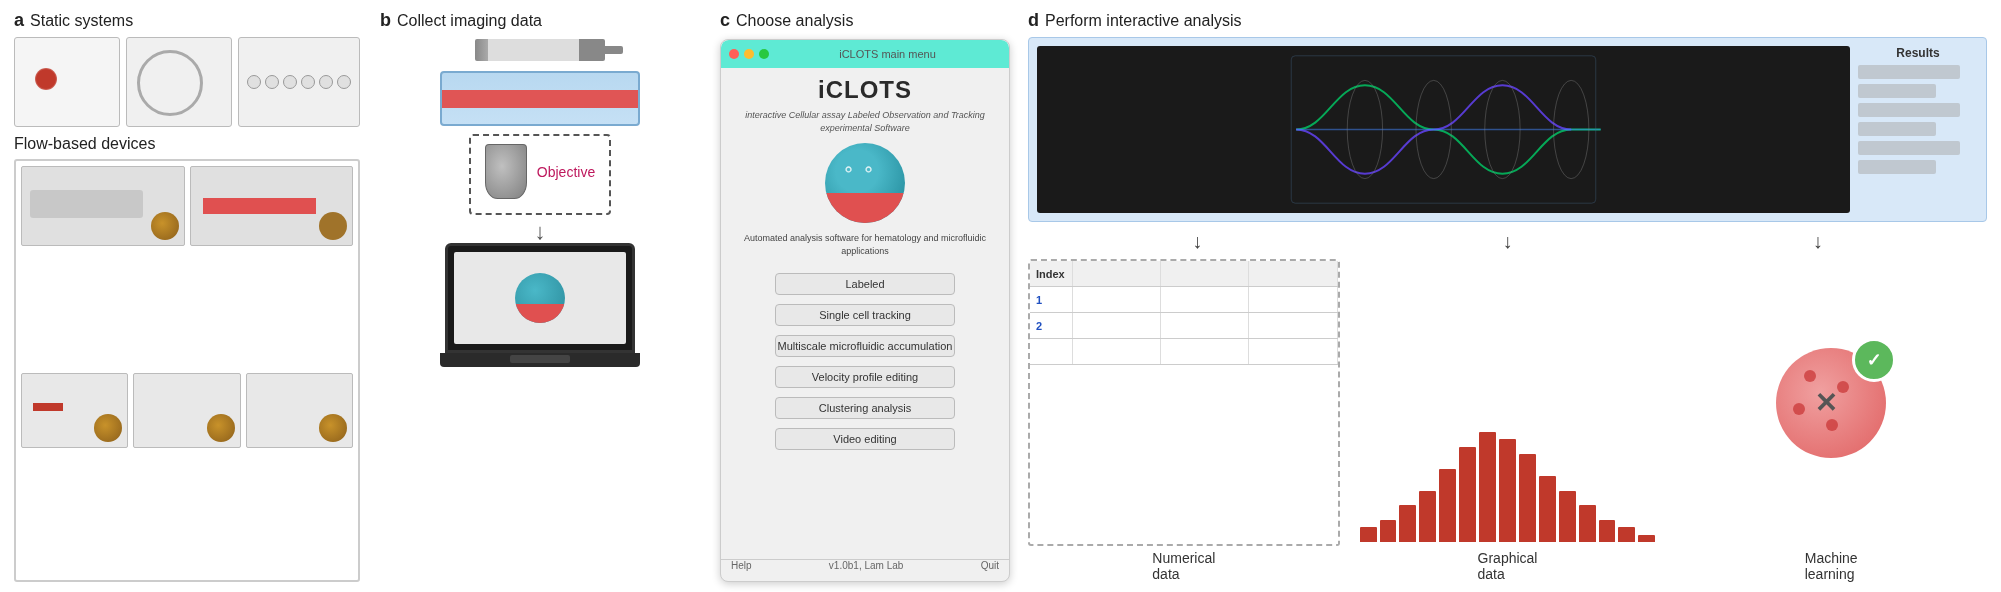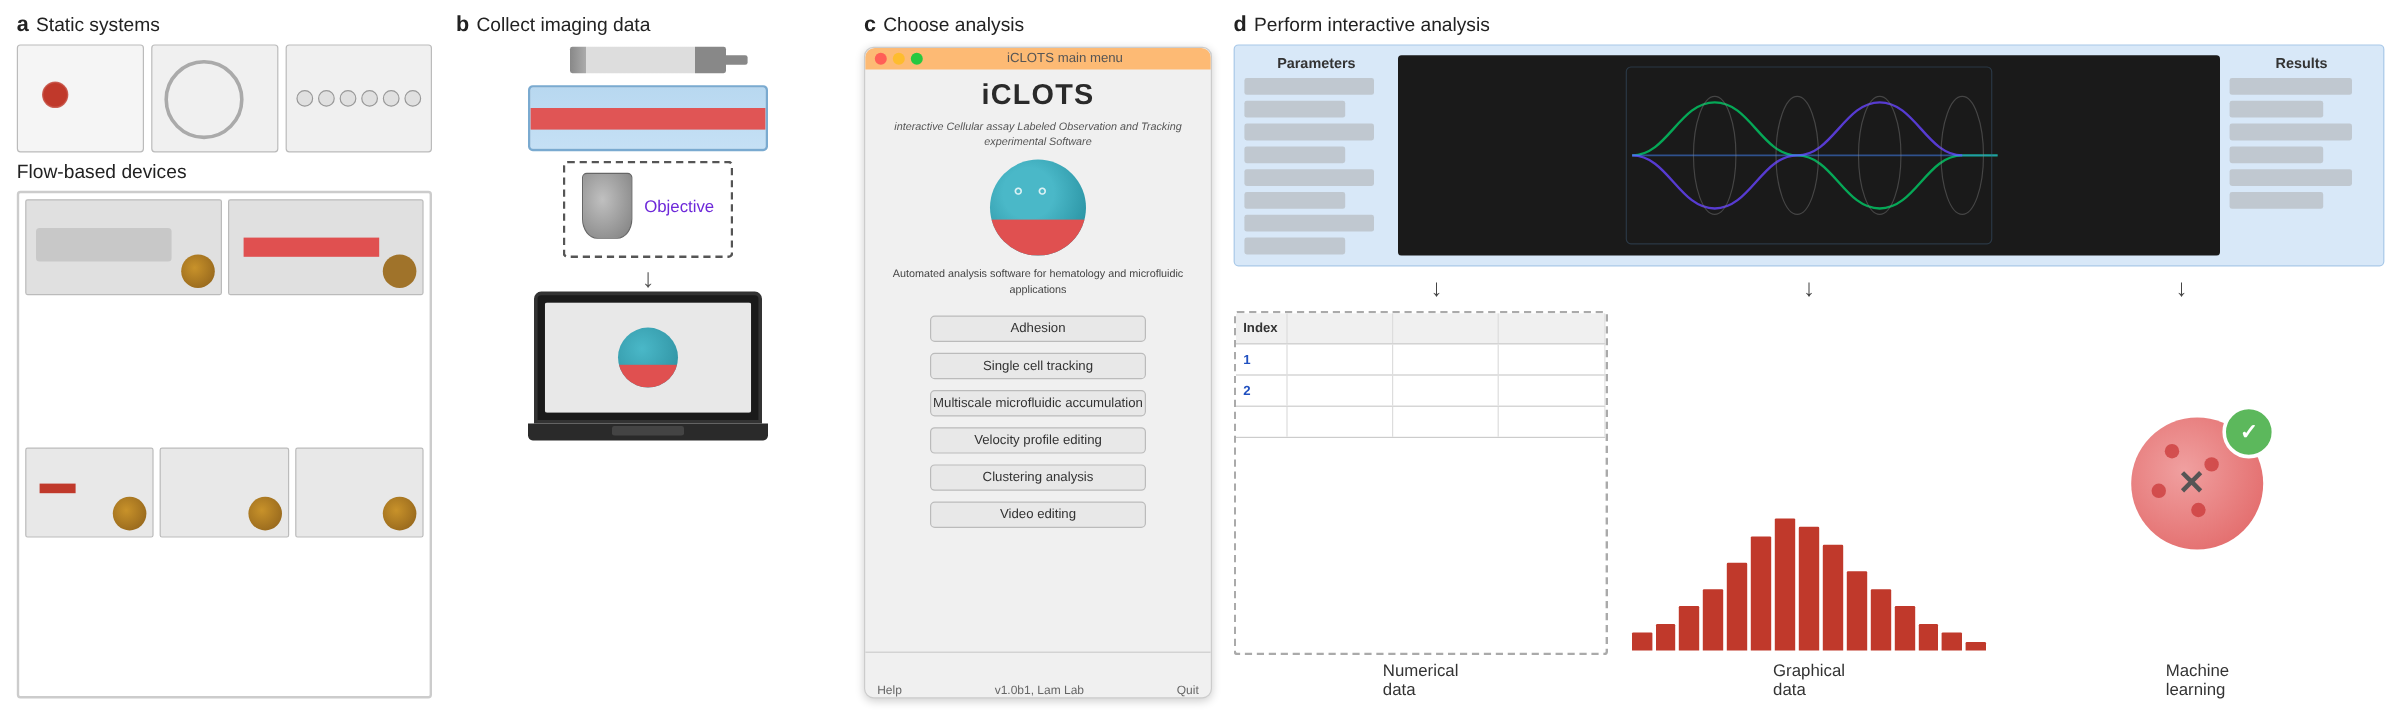--- a/index.html
+++ b/index.html
@@ -248,21 +248,21 @@
     }
     .objective-shape {
       width: 42px;
       height: 55px;
       background: radial-gradient(ellipse at 40% 40%, #c0c0c0, #808080);
       border-radius: 4px 4px 30% 30%;
       border: 1.5px solid #666;
     }
     .objective-label {
       font-size: 14px;
-      color: #6d28d9;
+      color: #be185d;
     }
     
     .dashed-box {
       border: 2px dashed #555;
       padding: 4px;
       border-radius: 4px;
       margin-bottom: 6px;
     }
     
     .laptop-wrap {
@@ -345,22 +345,22 @@
       background: #f0f0f0;
       border: 1px solid #ccc;
       border-radius: 8px;
       box-shadow: 0 2px 8px rgba(0,0,0,0.2);
       flex: 1;
       display: flex;
       flex-direction: column;
       overflow: hidden;
     }
     .app-titlebar {
-      background: #fdba74;
-      height: 18px;
+      background: #5eead4;
+      height: 28px;
       border-radius: 8px 8px 0 0;
       display: flex;
       align-items: center;
       padding: 0 8px;
       gap: 5px;
     }
     .tb-dot {
       width: 10px; height: 10px;
       border-radius: 50%;
     }
@@ -432,24 +432,24 @@
       border-radius: 4px;
       display: flex;
       align-items: center;
       justify-content: center;
       font-size: 11px;
       color: #333;
       cursor: pointer;
       margin: 2px 0;
     }
     .app-footer {
-      height: 38px;
+      height: 22px;
       border-top: 1px solid #ccc;
       display: flex;
-      align-items: flex-end;
+      align-items: flex-start;
       justify-content: space-between;
       padding: 0 10px;
       font-size: 10px;
       color: #666;
       gap: 48px;
     }
 
     
     #panel-d {
       flex: 1;
@@ -762,21 +762,21 @@
       <div class="tb-dot green"></div>
       <span class="app-title">iCLOTS main menu</span>
     </div>
     <div class="app-body">
       <span class="app-name">iCLOTS</span>
       <span class="app-subtitle">interactive Cellular assay Labeled
 Observation and Tracking experimental Software</span>
       <div class="app-icon-big"></div>
       <span class="app-desc">Automated analysis software for
 hematology and microfluidic applications</span>
-      <div class="app-btn">Adhesion</div>
+      <div class="app-btn">Labeled</div>
       <div class="app-btn">Single cell tracking</div>
       <div class="app-btn">Multiscale microfluidic accumulation</div>
       <div class="app-btn">Velocity profile editing</div>
       <div class="app-btn">Clustering analysis</div>
       <div class="app-btn">Video editing</div>
     </div>
     <div class="app-footer">
       <span style="cursor:pointer;">Help</span>
       <span>v1.0b1, Lam Lab</span>
       <span style="cursor:pointer;">Quit</span>
@@ -785,31 +785,20 @@
 </div>
 
 <div id="panel-d">
   <div class="top-label">
     <span class="section-letter">d</span>
     <span class="section-title">Perform interactive analysis</span>
   </div>
 
   <div class="analysis-top">
 
-    <div class="param-panel">
-      <div class="param-title">Parameters</div>
-      <div class="param-row medium"></div>
-      <div class="param-row short"></div>
-      <div class="param-row medium"></div>
-      <div class="param-row short"></div>
-      <div class="param-row medium"></div>
-      <div class="param-row short"></div>
-      <div class="param-row medium"></div>
-      <div class="param-row short"></div>
-    </div>
 
     <div class="center-image">
       <svg class="channel-network" viewBox="0 0 320 170" xmlns="http://www.w3.org/2000/svg">
 
         <path d="M10,85 C40,85 50,40 80,40 C110,40 120,85 150,85 C180,85 190,130 220,130 C250,130 260,85 290,85 C310,85 315,85 320,85" stroke="#00cc66" stroke-width="2" fill="none" opacity="0.8"></path>
         <path d="M10,85 C40,85 50,130 80,130 C110,130 120,85 150,85 C180,85 190,40 220,40 C250,40 260,85 290,85" stroke="#6644ff" stroke-width="2" fill="none" opacity="0.8"></path>
         <path d="M10,85 L320,85" stroke="#4488ff" stroke-width="1.5" fill="none" opacity="0.5"></path>
 
         <rect x="5" y="10" width="310" height="150" rx="4" fill="none" stroke="#446688" stroke-width="1" opacity="0.4"></rect>
 

